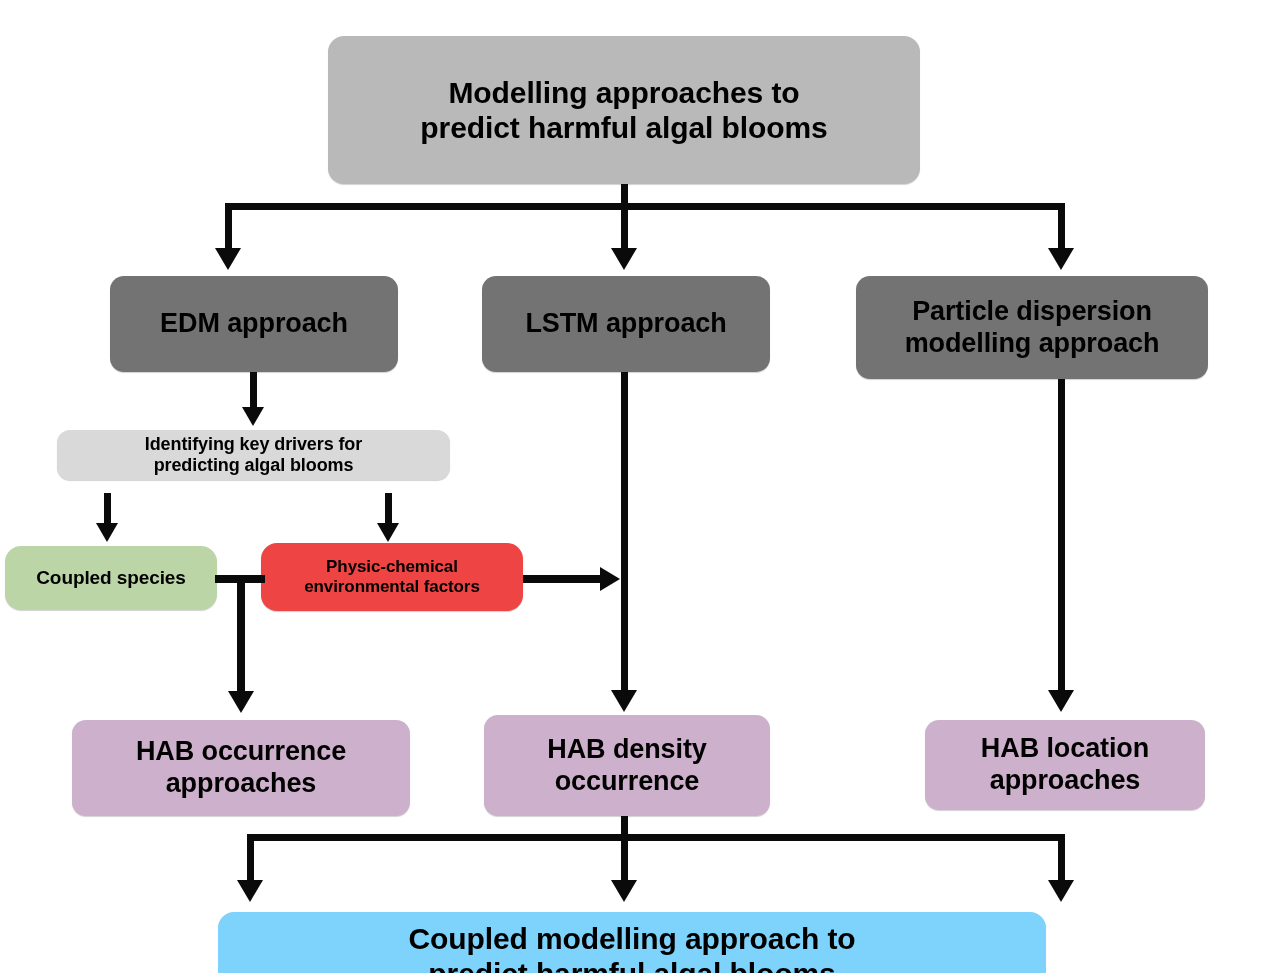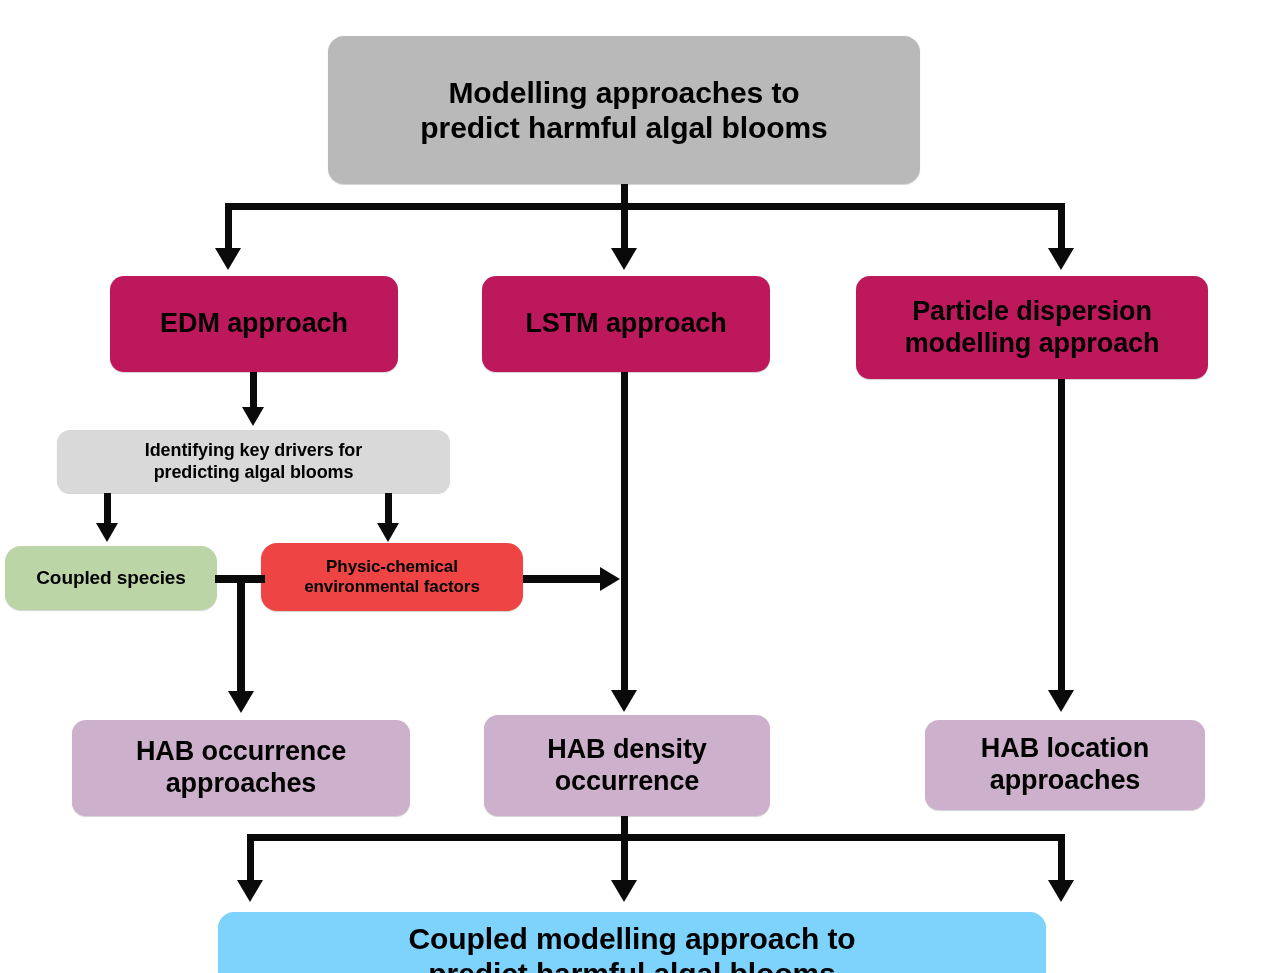--- a/index.html
+++ b/index.html
@@ -26,21 +26,21 @@
     color: #000000;
     font-weight: bold;
     line-height: 1.18;
     border-radius: 14px;
     letter-spacing: -0.1px;
     white-space: pre-line;
     padding: 2px 6px;
     box-shadow: 0 1px 1px rgba(0,0,0,0.18);
   }
   .n-root      { background: #b9b9b9; font-size: 30px; border-radius: 16px; }
-  .n-approach  { background: #be185d; font-size: 27px; }
+  .n-approach  { background: #737373; font-size: 27px; }
   .n-drivers   { background: #d9d9d9; font-size: 18px; border-radius: 13px; }
   .n-causal    { background: #bcd5a7; font-size: 19px; border-radius: 16px; }
   .n-physchem  { background: #ef4444; font-size: 17px; border-radius: 16px; }
   .n-pred      { background: #cdb0cb; font-size: 27px; }
   .n-coupled   { background: #7dd3fc; font-size: 30px; border-radius: 16px; }
 
   
   .vline, .hline {
     position: absolute;
     background: #0a0a0a;
@@ -98,21 +98,21 @@
 
   <div class="vline" style="left:250px; top:340px; width:7px; height:37px;"></div>
   <div class="arrowhead arrow-down-sm" style="left:242px; top:375px;"></div>
 
   <div class="vline" style="left:621px; top:340px; width:7px; height:320px;"></div>
   <div class="arrowhead arrow-down" style="left:611px; top:658px;"></div>
 
   <div class="vline" style="left:1058px; top:347px; width:7px; height:313px;"></div>
   <div class="arrowhead arrow-down" style="left:1048px; top:658px;"></div>
 
-  <div class="node n-drivers" style="left:57px; top:398px; width:393px; height:63px;">Identifying key drivers for
+  <div class="node n-drivers" style="left:57px; top:398px; width:393px; height:50px;">Identifying key drivers for
 predicting algal blooms</div>
 
   <div class="vline" style="left:104px; top:461px; width:7px; height:32px;"></div>
   <div class="arrowhead arrow-down-sm" style="left:96px; top:491px;"></div>
 
   <div class="vline" style="left:385px; top:461px; width:7px; height:32px;"></div>
   <div class="arrowhead arrow-down-sm" style="left:377px; top:491px;"></div>
 
   <div class="node n-causal" style="left:5px; top:514px; width:212px; height:64px;">Coupled species</div>
 

